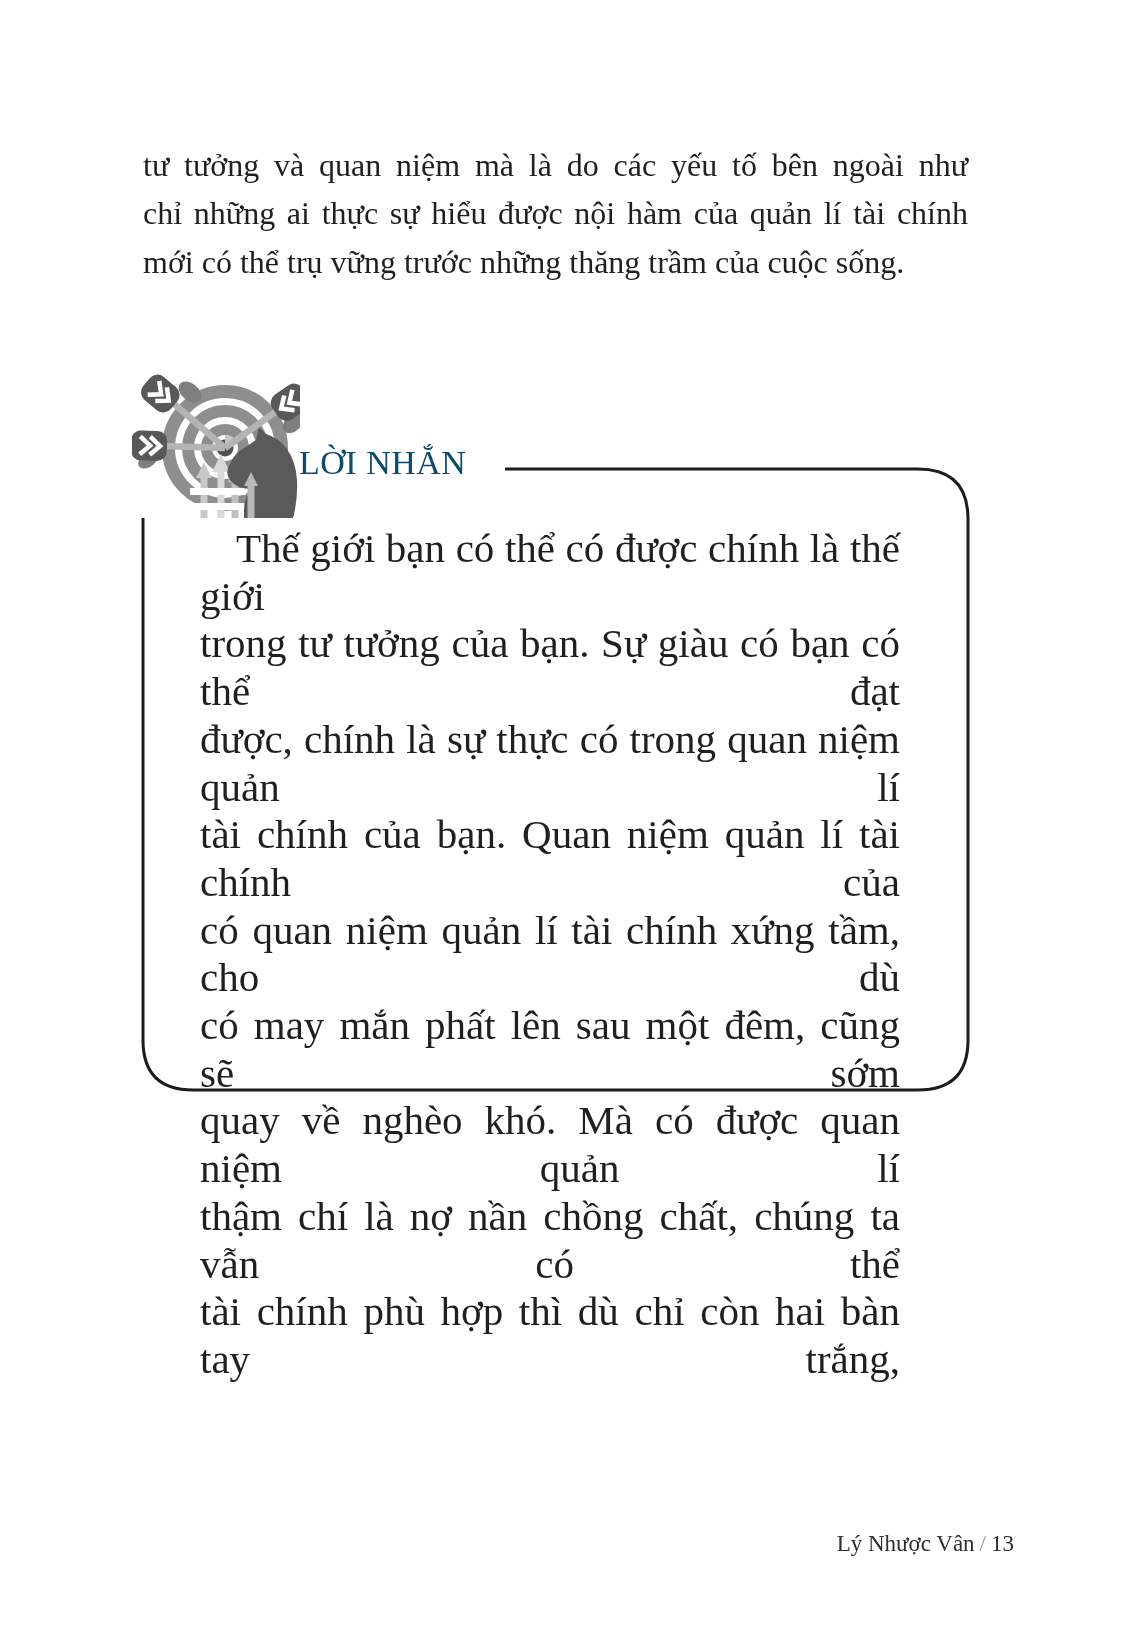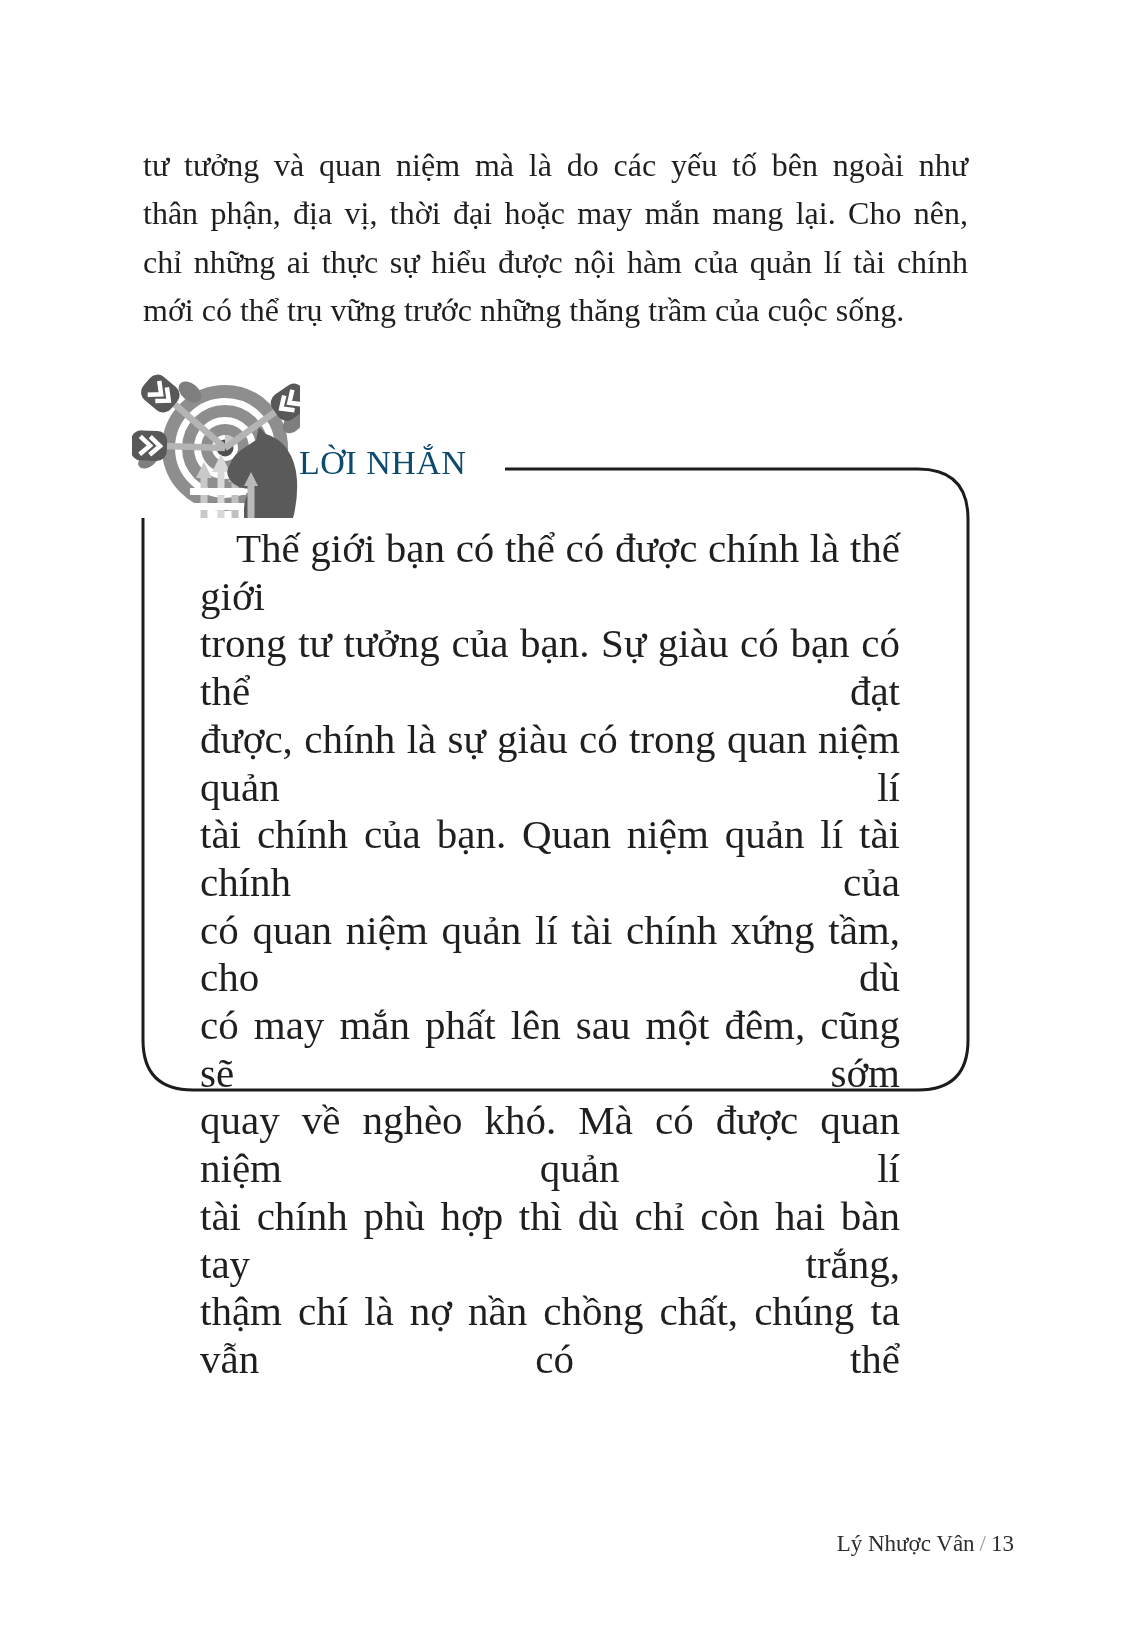--- a/index.html
+++ b/index.html
@@ -30,21 +30,20 @@
     color:#2e2e2e;white-space:nowrap;}
   .footer .sep{color:#9a9a9a;padding:0 5px;}
 </style>
 </head>
 <body>
 
 <div class="page">
 
   <div class="intro">
     <div class="jline">tư tưởng và quan niệm mà là do các yếu tố bên ngoài như</div>
-    <div class="jline">thân phận, địa vị, thời đại hoặc may mắn mang lại. Cho nên,</div>
     <div class="jline">chỉ những ai thực sự hiểu được nội hàm của quản lí tài chính</div>
     <div class="jline last">mới có thể trụ vững trước những thăng trầm của cuộc sống.</div>
   </div>
 
   <svg class="border-svg" width="1126" height="1646" viewBox="0 0 1126 1646">
     <path d="M505 469 H918 Q968 469 968 519 V1040 Q968 1090 918 1090 H193 Q143 1090 143 1040 V508" fill="none" stroke="#1c1c1c" stroke-width="3"></path>
   </svg>
 
   <div class="icon-wrap">
     <svg width="168" height="162" viewBox="0 0 168 162">
@@ -100,26 +99,26 @@
           <rect x="115.5" y="130" width="7" height="32"></rect>
       </g>
     </svg>
   </div>
 
   <div class="callout-label">LỜI NHẮN</div>
 
   <div class="note-text">
     <div class="jline indent">Thế giới bạn có thể có được chính là thế giới</div>
     <div class="jline">trong tư tưởng của bạn. Sự giàu có bạn có thể đạt</div>
-    <div class="jline">được, chính là sự giàu có trong quan niệm quản lí</div>
+    <div class="jline">được, chính là sự thực có trong quan niệm quản lí</div>
     <div class="jline">tài chính của bạn. Quan niệm quản lí tài chính của</div>
     <div class="jline">có quan niệm quản lí tài chính xứng tầm, cho dù</div>
     <div class="jline">có may mắn phất lên sau một đêm, cũng sẽ sớm</div>
     <div class="jline">quay về nghèo khó. Mà có được quan niệm quản lí</div>
+    <div class="jline">thậm chí là nợ nần chồng chất, chúng ta vẫn có thể</div>
     <div class="jline">tài chính phù hợp thì dù chỉ còn hai bàn tay trắng,</div>
-    <div class="jline">thậm chí là nợ nần chồng chất, chúng ta vẫn có thể</div>
   </div>
 
   <div class="footer">
     <span>Lý Nhược Vân</span><span class="sep">/</span><span>13</span>
   </div>
 
 </div>
 
 </body></html>

